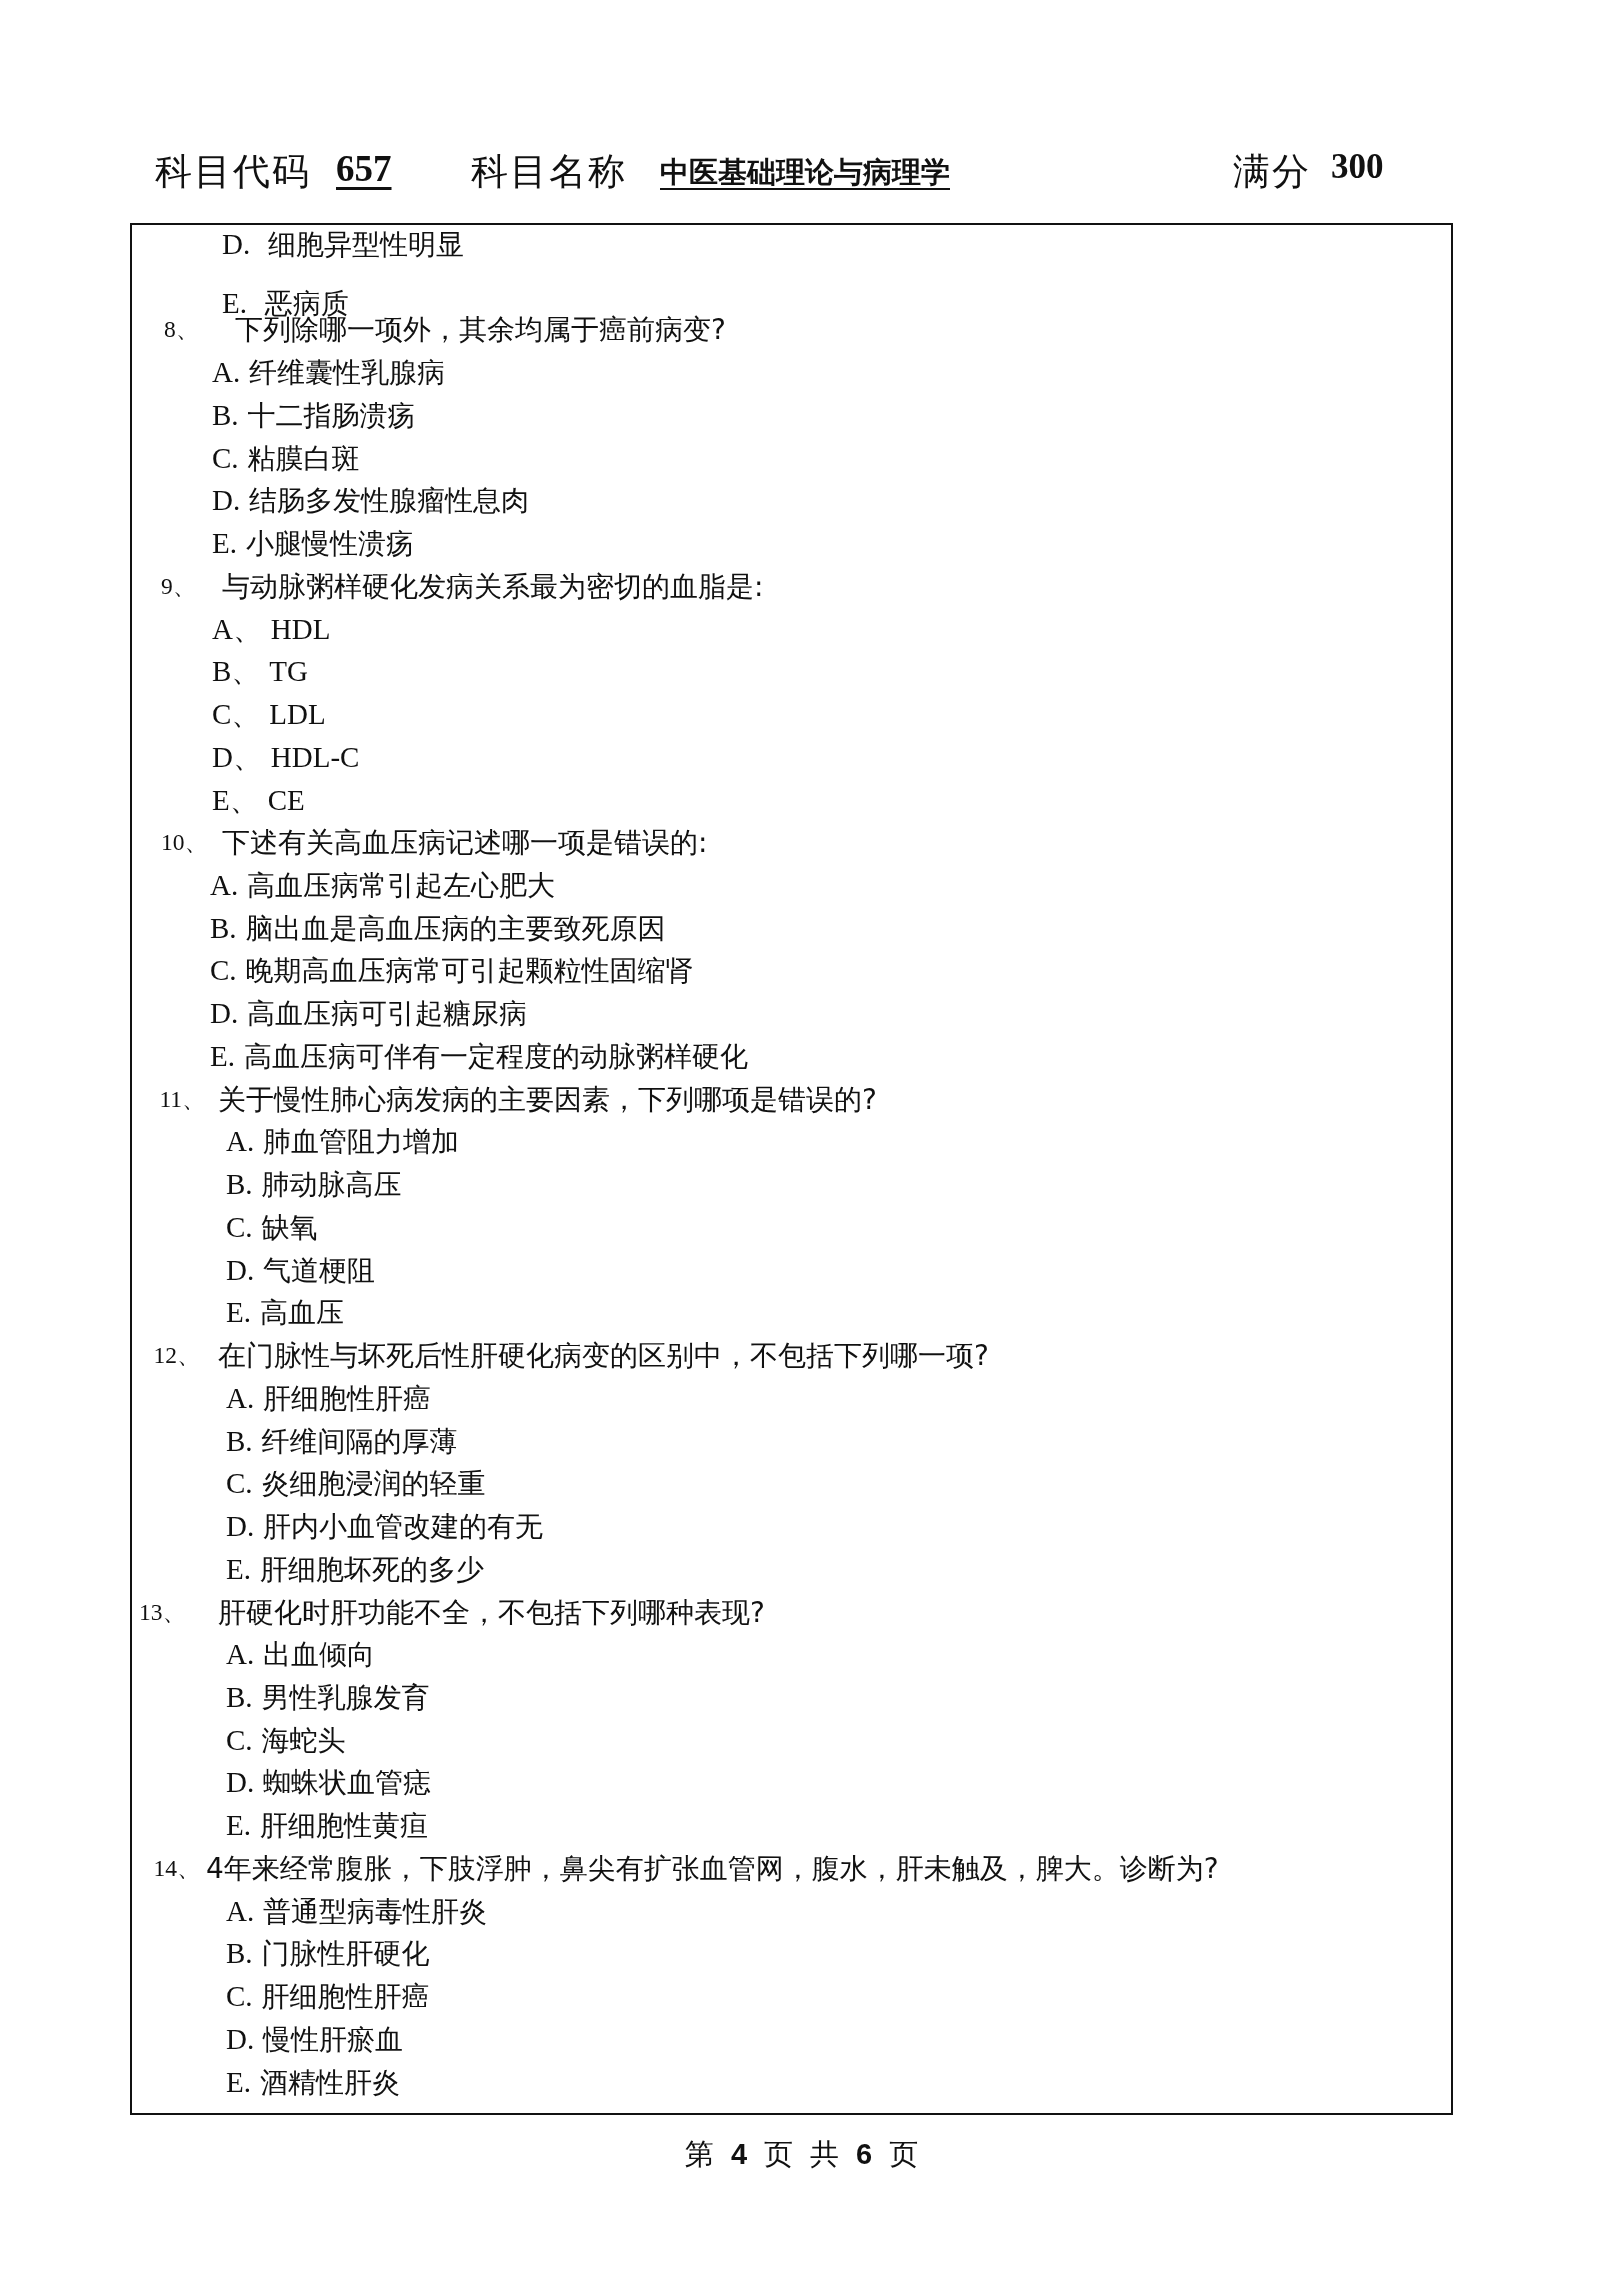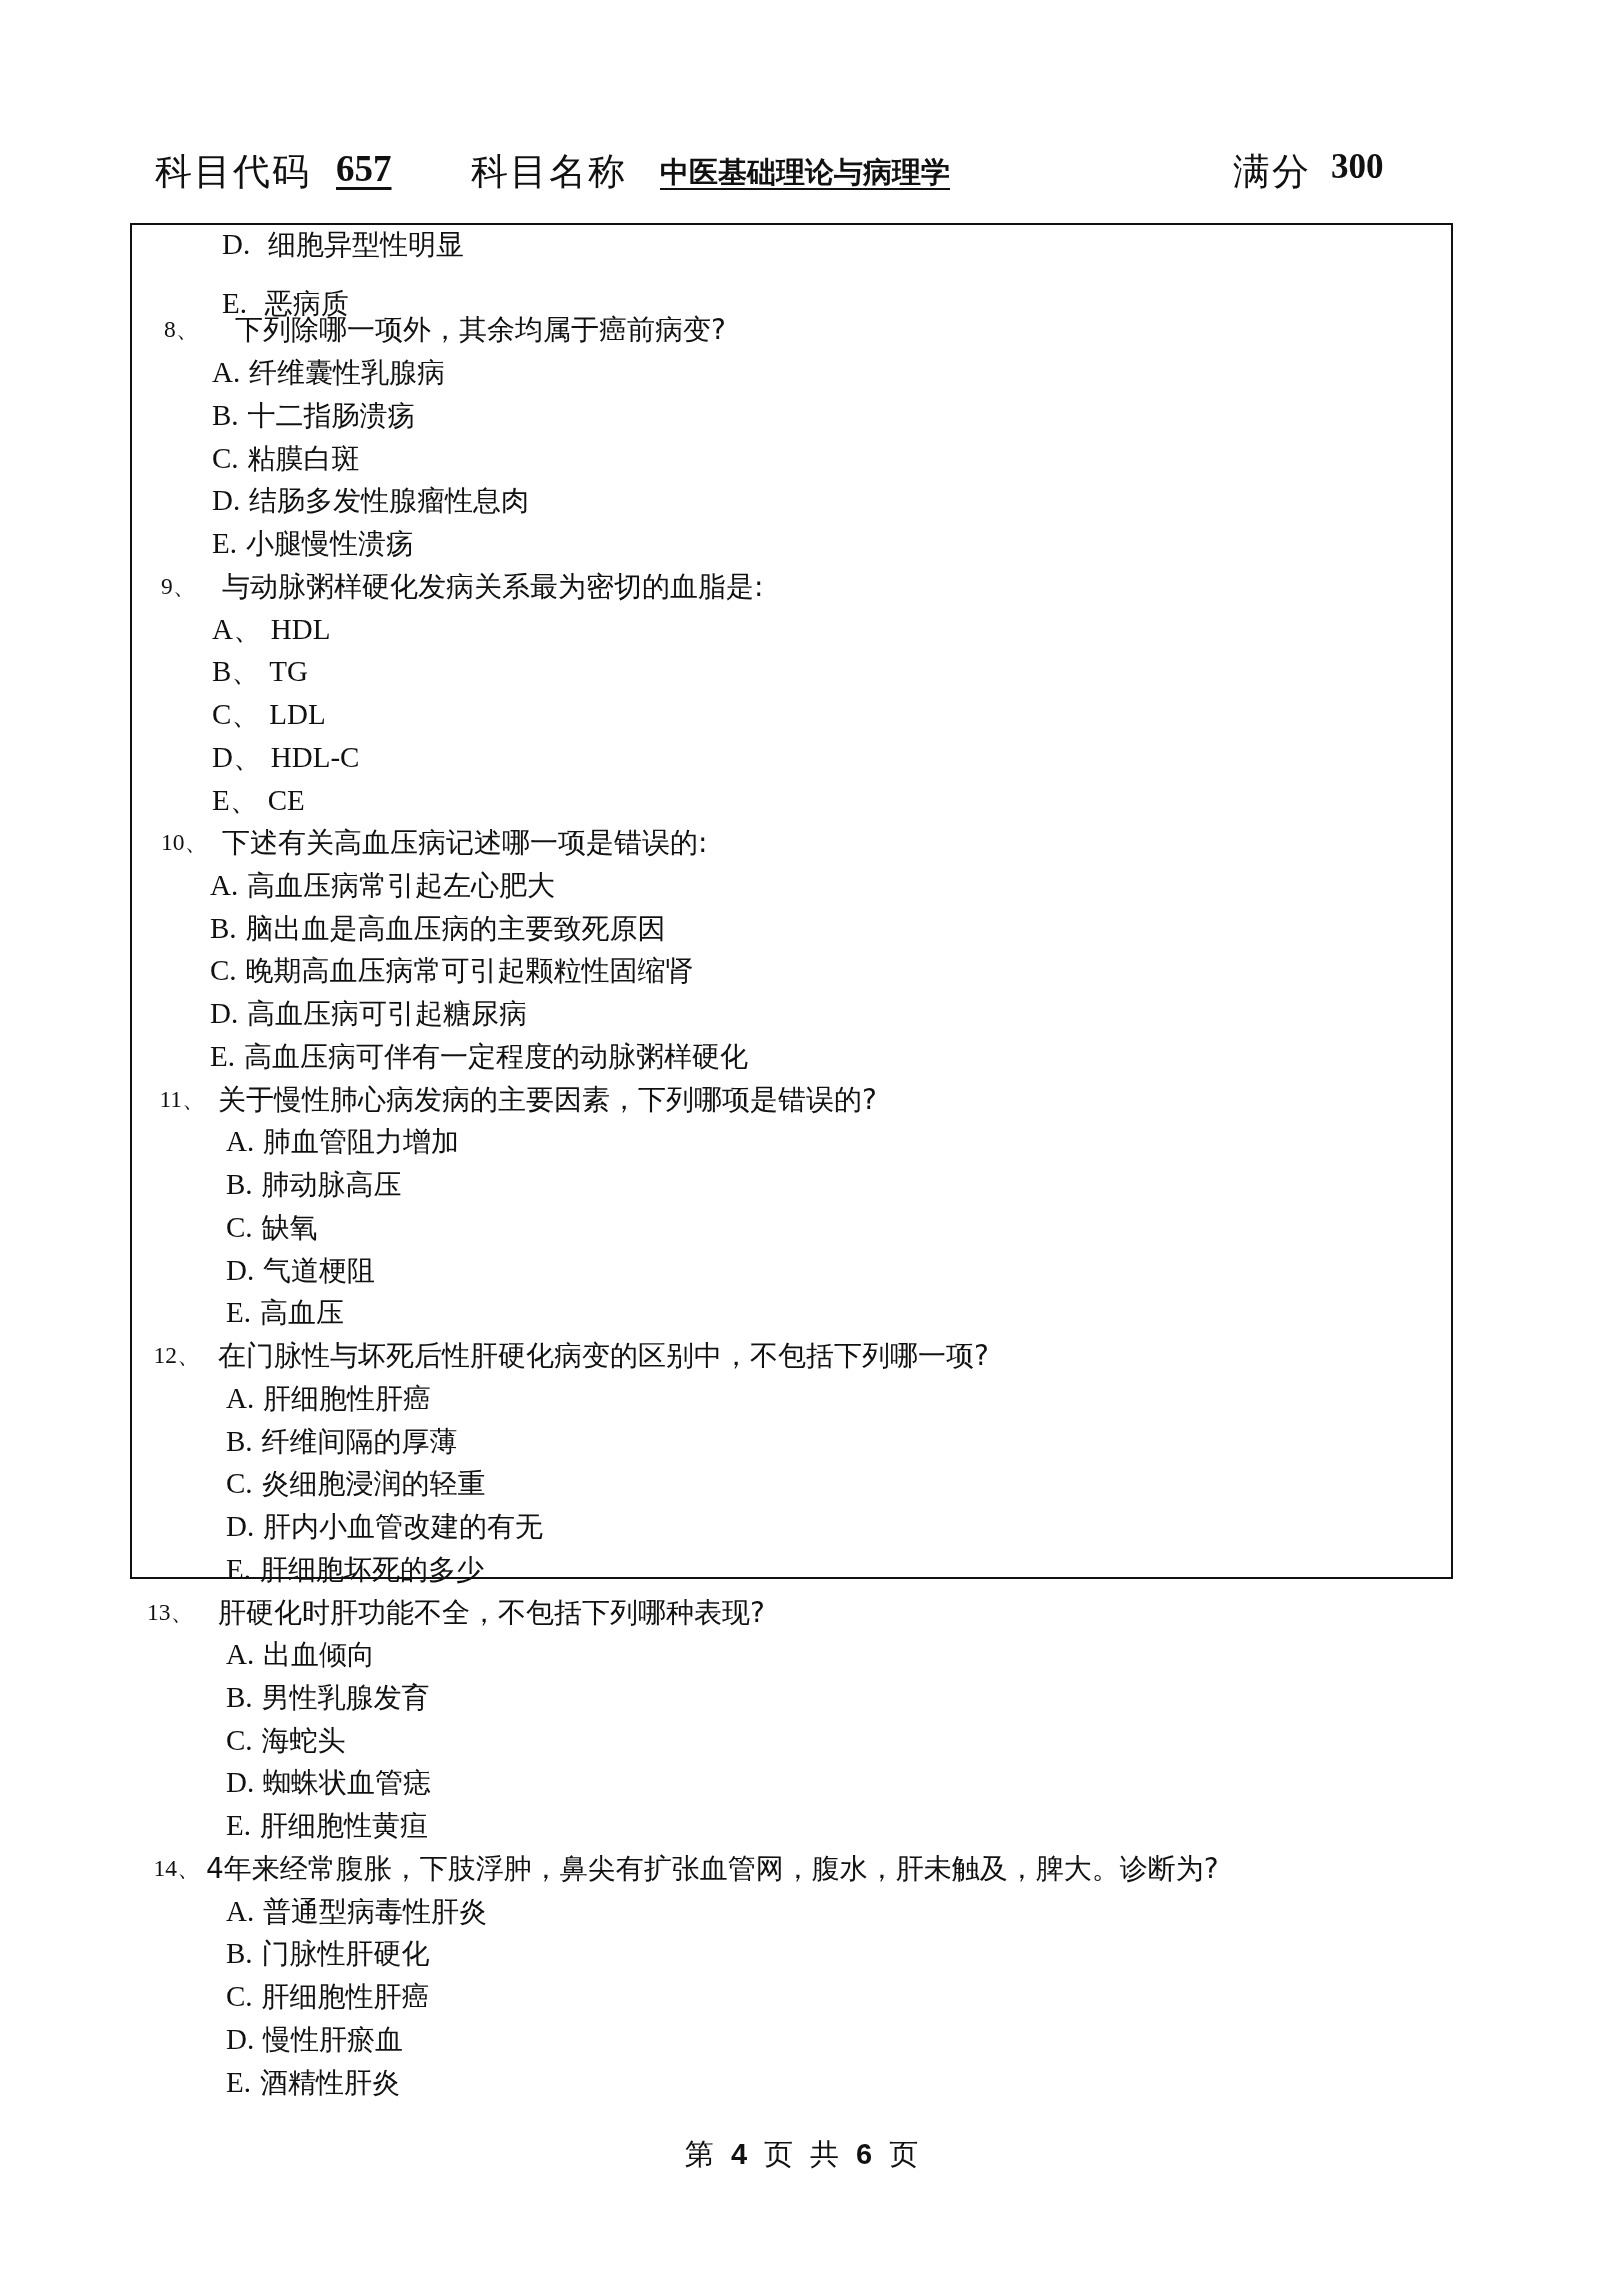--- a/index.html
+++ b/index.html
@@ -13,21 +13,21 @@
   }
   .header span { position: absolute; top: 0; white-space: nowrap; }
   .hdr-label { font-size: 37px; font-family: "DejaVu Sans", sans-serif; font-weight: normal; letter-spacing: 2px; }
   .hdr-code { left: 181px; font-size: 37px; font-weight: bold; text-decoration: underline; text-underline-offset: 5.9px; text-decoration-thickness: 2.9px; font-family: "Liberation Serif", serif; }
   .hdr-name-label { left: 316px; }
   .hdr-name { left: 505px; top: 5.9px !important; font-size: 29px; font-weight: bold; text-decoration: underline; text-underline-offset: 5.9px; text-decoration-thickness: 2px; font-family: "DejaVu Sans", sans-serif; }
   .hdr-score-label { left: 1078px; }
   .hdr-score { left: 1176px; font-size: 35px; font-weight: bold; font-family: "Liberation Serif", serif; }
 
   .frame {
-    position: absolute; left: 130px; top: 223px; width: 1323px; height: 1356px;
+    position: absolute; left: 130px; top: 223px; width: 1323px; height: 1892px;
     border: 2px solid #111;
     border-right-width: 2.9px;
     box-sizing: border-box;
   }
   .content { position: absolute; left: 0; top: 0; width: 100%; }
   .line {
     position: absolute; white-space: nowrap;
     font-size: 28px; line-height: 39px;
     font-family: "DejaVu Sans", sans-serif;
   }
@@ -101,21 +101,21 @@
       <div class="line" style="top: 1111px; left: 0px; width: 100%;">
         <span class="qnum" style="position: absolute; left: 21.6px;">12、</span>
         <span style="position: absolute; left: 86px;">在门脉性与坏死后性肝硬化病变的区别中，不包括下列哪一项?</span>
       </div>
       <div class="line" style="top: 1154px; left: 94px;"><span class="lat">A.</span>&nbsp;<span>肝细胞性肝癌</span></div>
       <div class="line" style="top: 1197px; left: 94px; text-align: center;"><span class="lat">B.</span>&nbsp;<span>纤维间隔的厚薄</span></div>
       <div class="line" style="top: 1239px; left: 94px;"><span class="lat">C.</span>&nbsp;<span>炎细胞浸润的轻重</span></div>
       <div class="line" style="top: 1282px; left: 94px;"><span class="lat">D.</span>&nbsp;<span>肝内小血管改建的有无</span></div>
       <div class="line" style="top: 1325px; left: 94px;"><span class="lat">E.</span>&nbsp;<span>肝细胞坏死的多少</span></div>
       <div class="line" style="top: 1368px; left: 0px; width: 100%;">
-        <span class="qnum" style="position: absolute; left: 15px;">13、</span>
+        <span class="qnum" style="position: absolute; left: 7px;">13、</span>
         <span style="position: absolute; left: 86px;">肝硬化时肝功能不全，不包括下列哪种表现?</span>
       </div>
       <div class="line" style="top: 1410px; left: 94px;"><span class="lat">A.</span>&nbsp;<span>出血倾向</span></div>
       <div class="line" style="top: 1453px; left: 94px;"><span class="lat">B.</span>&nbsp;<span>男性乳腺发育</span></div>
       <div class="line" style="top: 1496px; left: 94px;"><span class="lat">C.</span>&nbsp;<span>海蛇头</span></div>
       <div class="line" style="top: 1538px; left: 94px;"><span class="lat">D.</span>&nbsp;<span>蜘蛛状血管痣</span></div>
       <div class="line" style="top: 1581px; left: 94px;"><span class="lat">E.</span>&nbsp;<span>肝细胞性黄疸</span></div>
       <div class="line" style="top: 1624px; left: 0px; width: 100%;">
         <span class="qnum" style="position: absolute; left: 21.6px;">14、</span>
         <span style="position: absolute; left: 74px;">4年来经常腹胀，下肢浮肿，鼻尖有扩张血管网，腹水，肝未触及，脾大。诊断为?</span>

